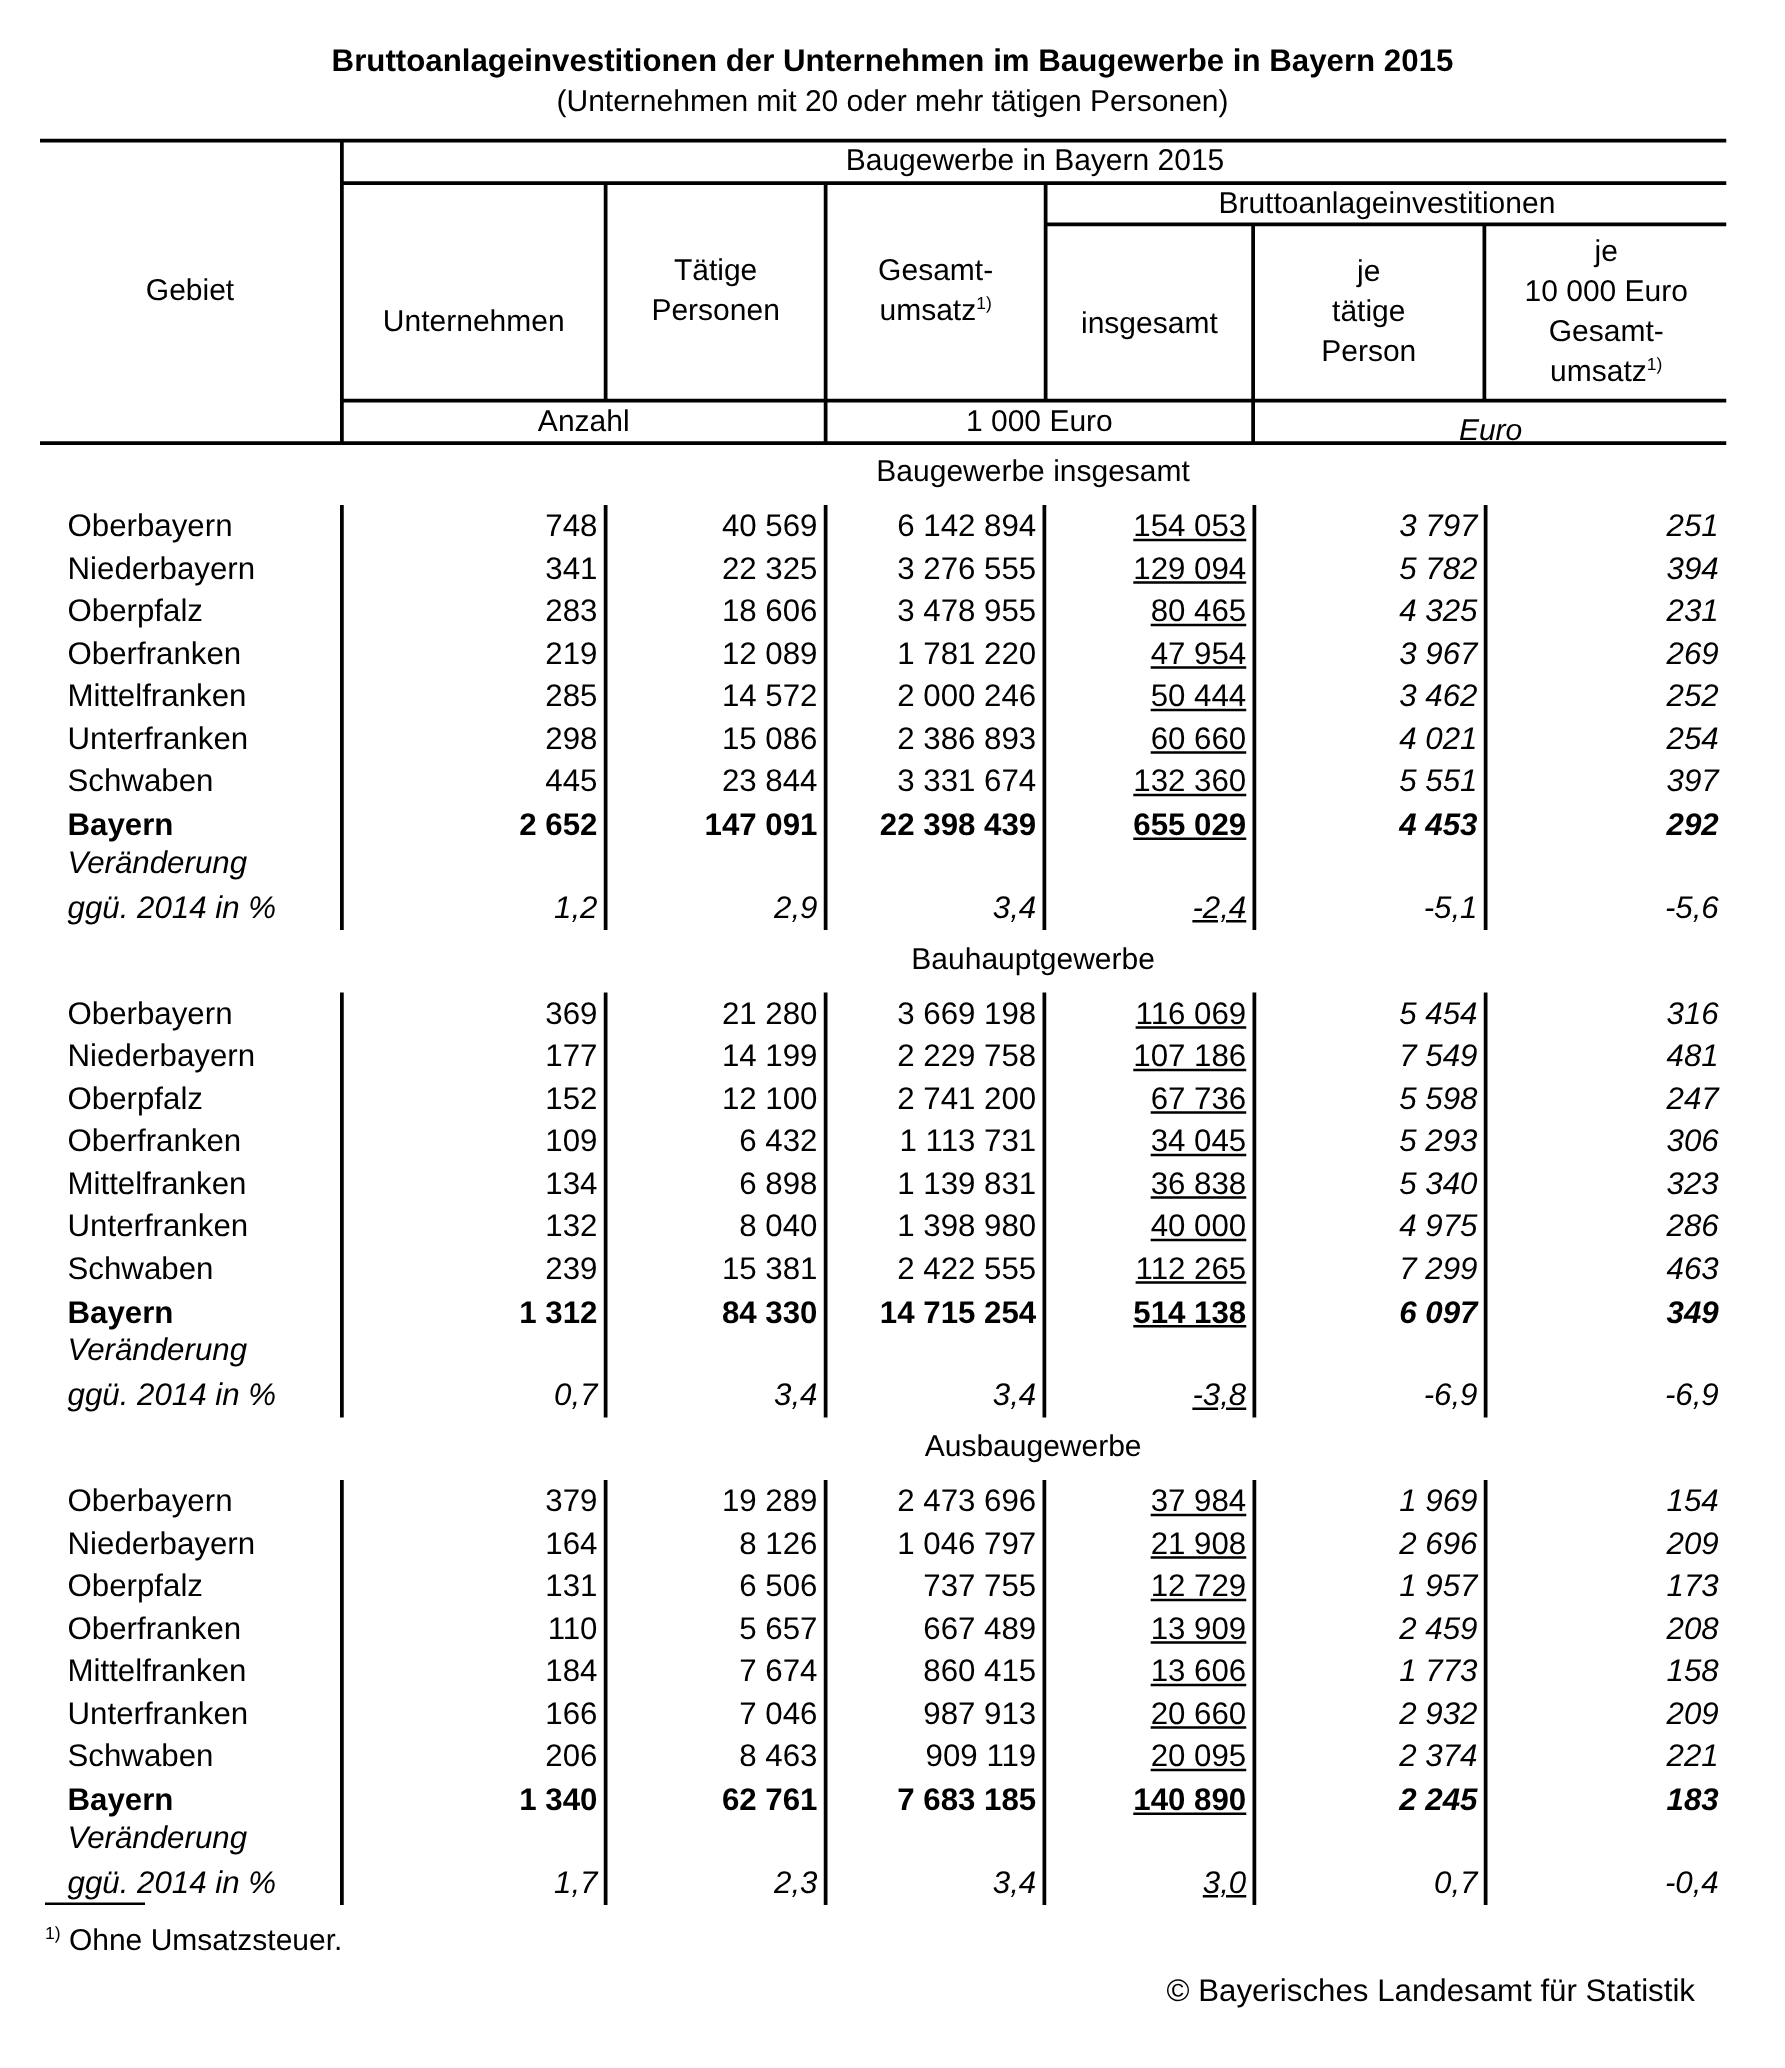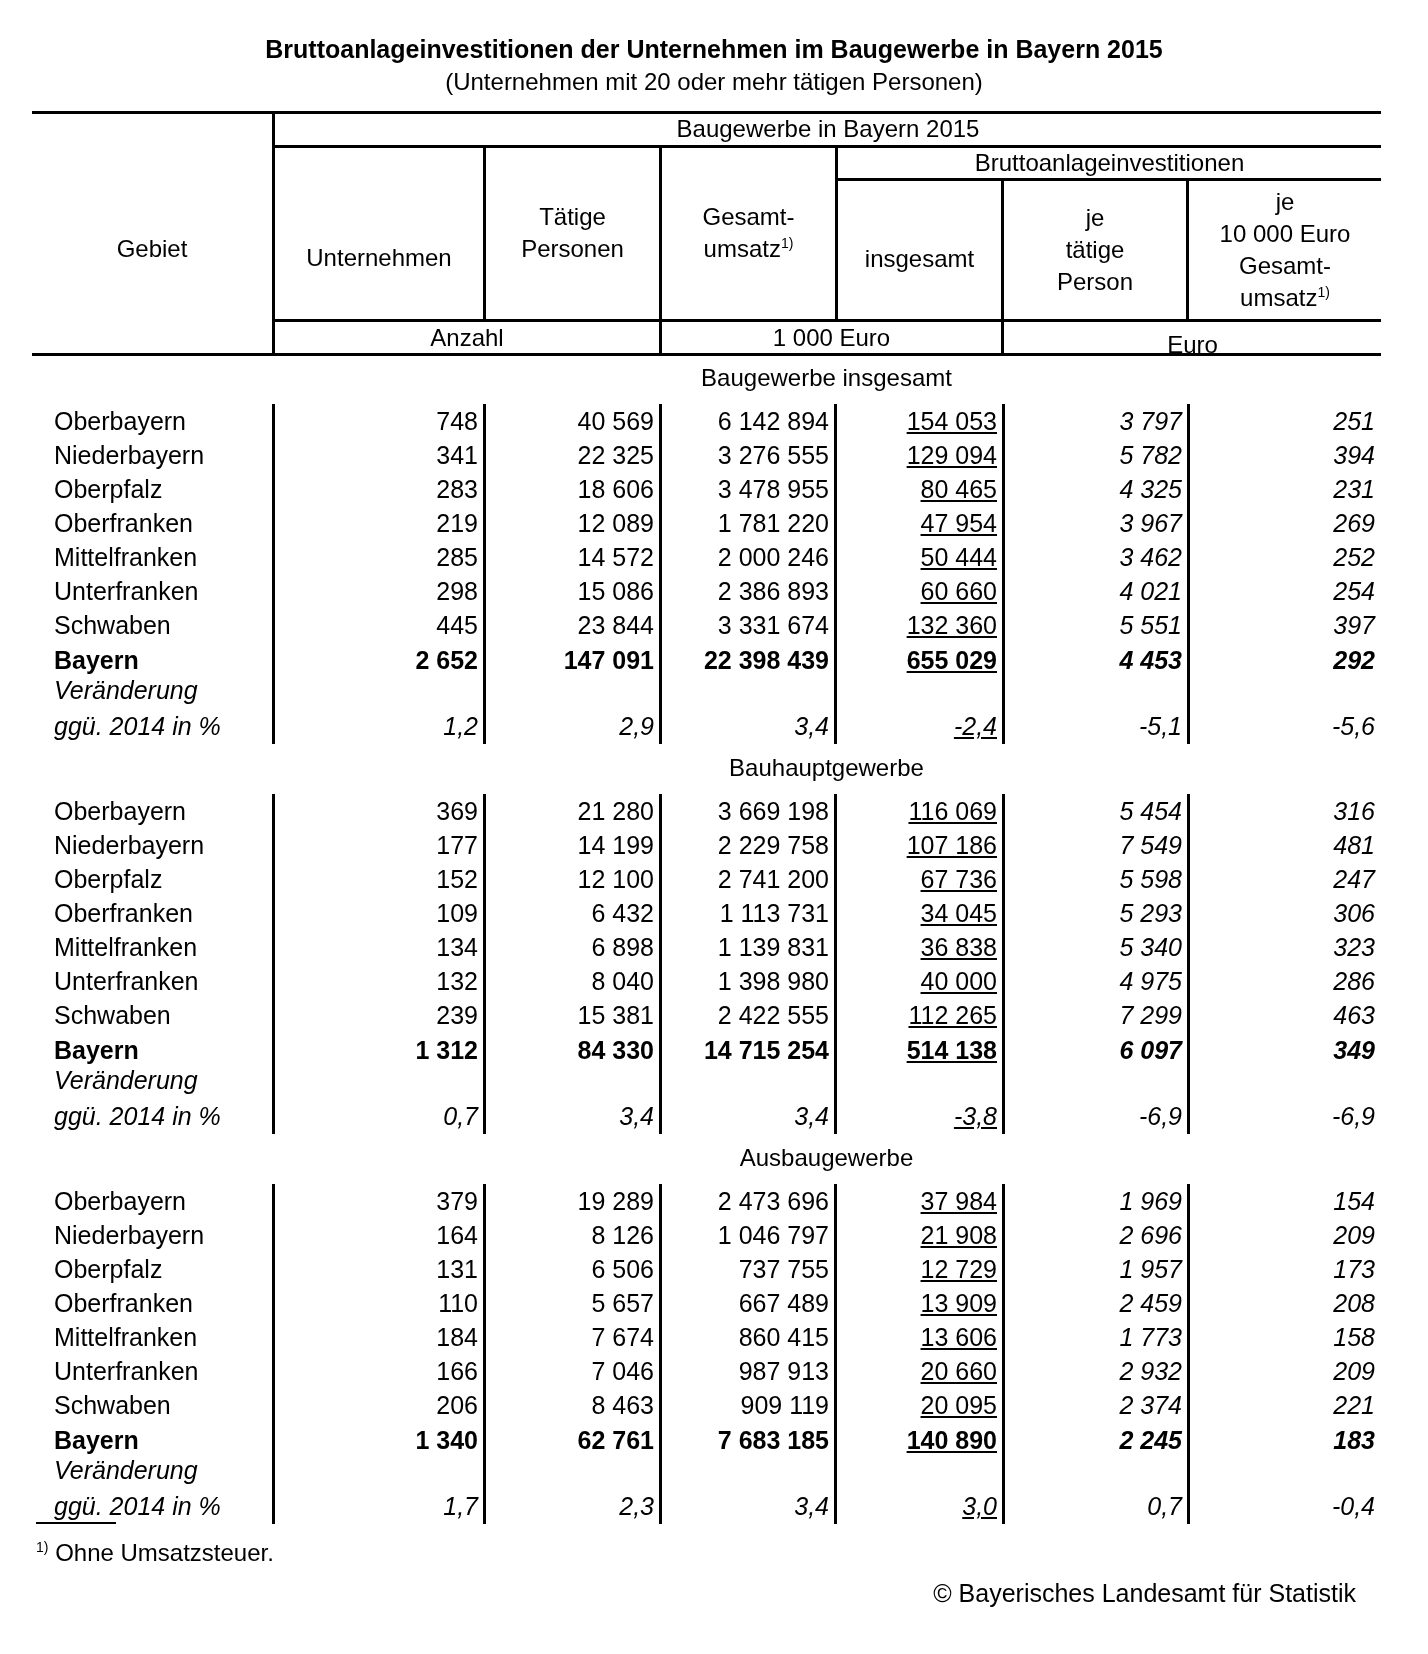--- a/index.html
+++ b/index.html
@@ -42,21 +42,21 @@
   <div class="hline" style="left:273px; top:319px; width:1108px;"></div>
   <div class="hline" style="left:32px; top:353px; width:1349px;"></div>
 
   <div class="vline" style="left:272px; top:112px; height:243px;"></div>
   <div class="vline" style="left:483px; top:146px; height:175px;"></div>
   <div class="vline" style="left:659px; top:146px; height:209px;"></div>
   <div class="vline" style="left:835px; top:146px; height:175px;"></div>
   <div class="vline" style="left:1001px; top:179px; height:176px;"></div>
   <div class="vline" style="left:1186px; top:179px; height:142px;"></div>
 
-  <div class="hdr" style="left:32px; top:130px; width:240px; height:238px;">Gebiet</div>
+  <div class="hdr" style="left:32px; top:114px; width:240px; height:238px;">Gebiet</div>
   <div class="hdr" style="left:275px; top:112px; width:1106px; height:33px;">Baugewerbe in Bayern 2015</div>
   <div class="hdr" style="left:838px; top:147px; width:543px; height:31px;">Bruttoanlageinvestitionen</div>
 
   <div class="hdr" style="left:275px; top:148px; width:208px; height:220px;">
     <span>Unternehmen</span>
   </div>
   <div class="hdr" style="left:486px; top:148px; width:173px; height:170px; flex-direction:column;">
     <span>Tätige</span>
     <span>Personen</span>
   </div>
@@ -74,21 +74,21 @@
   </div>
   <div class="hdr" style="left:1189px; top:181px; width:192px; height:138px; flex-direction:column;">
     <span>je</span>
     <span>10 000 Euro</span>
     <span>Gesamt-</span>
     <span><span>umsatz</span><span class="sup">1)</span></span>
   </div>
 
   <div class="hdr" style="left:275px; top:322px; width:384px; height:31px;">Anzahl</div>
   <div class="hdr" style="left:662px; top:322px; width:339px; height:31px;">1 000 Euro</div>
-  <div class="hdr" style="left:1004px; top:322px; width:377px; height:45px;">Euro</div>
+  <div class="hdr" style="left:1004px; top:322px; width:377px; height:45px;font-style:italic;">Euro</div>
 </div>
 
 <div id="sections">
     <div>
       <div class="sec-title" style="top: 363px;">Baugewerbe insgesamt</div>
       <div class="vline" style="left: 272px; top: 404px; height: 340px;"></div>
       <div class="vline" style="left: 483px; top: 404px; height: 340px;"></div>
       <div class="vline" style="left: 659px; top: 404px; height: 340px;"></div>
       <div class="vline" style="left: 834px; top: 404px; height: 340px;"></div>
       <div class="vline" style="left: 1002px; top: 404px; height: 340px;"></div>

